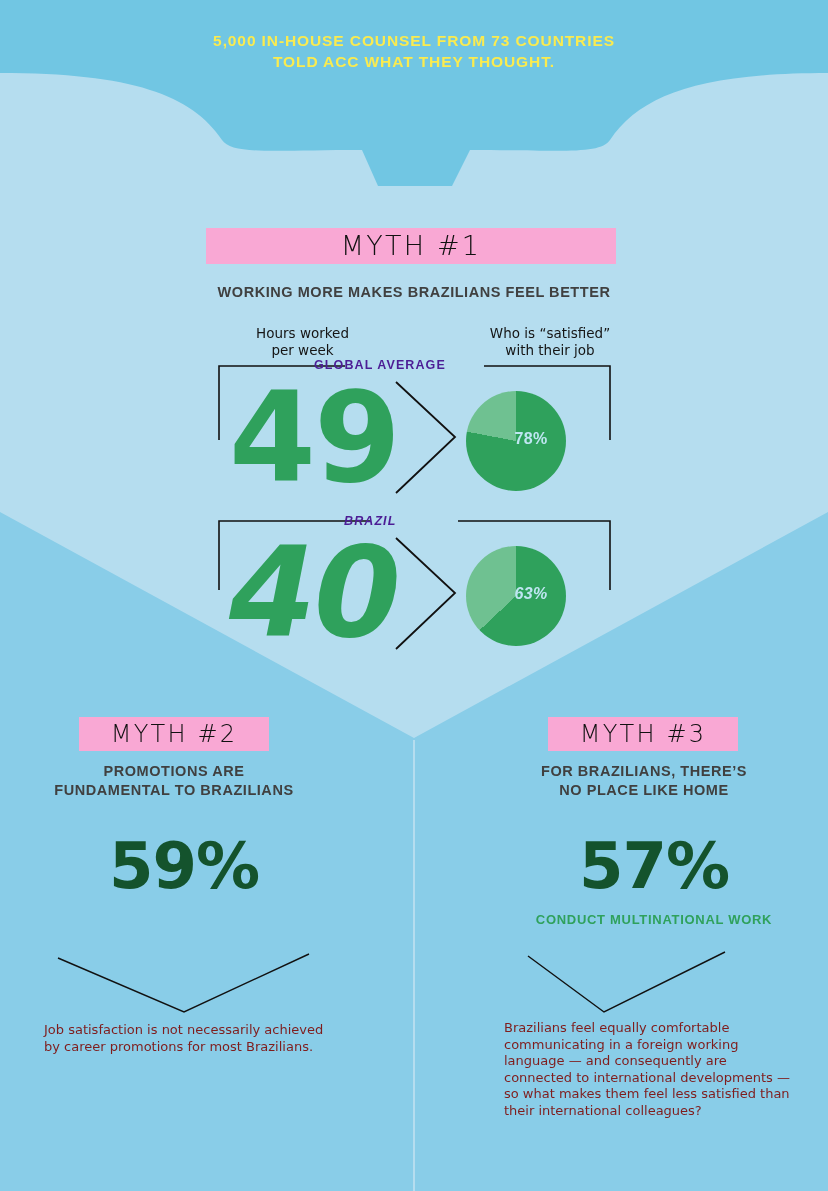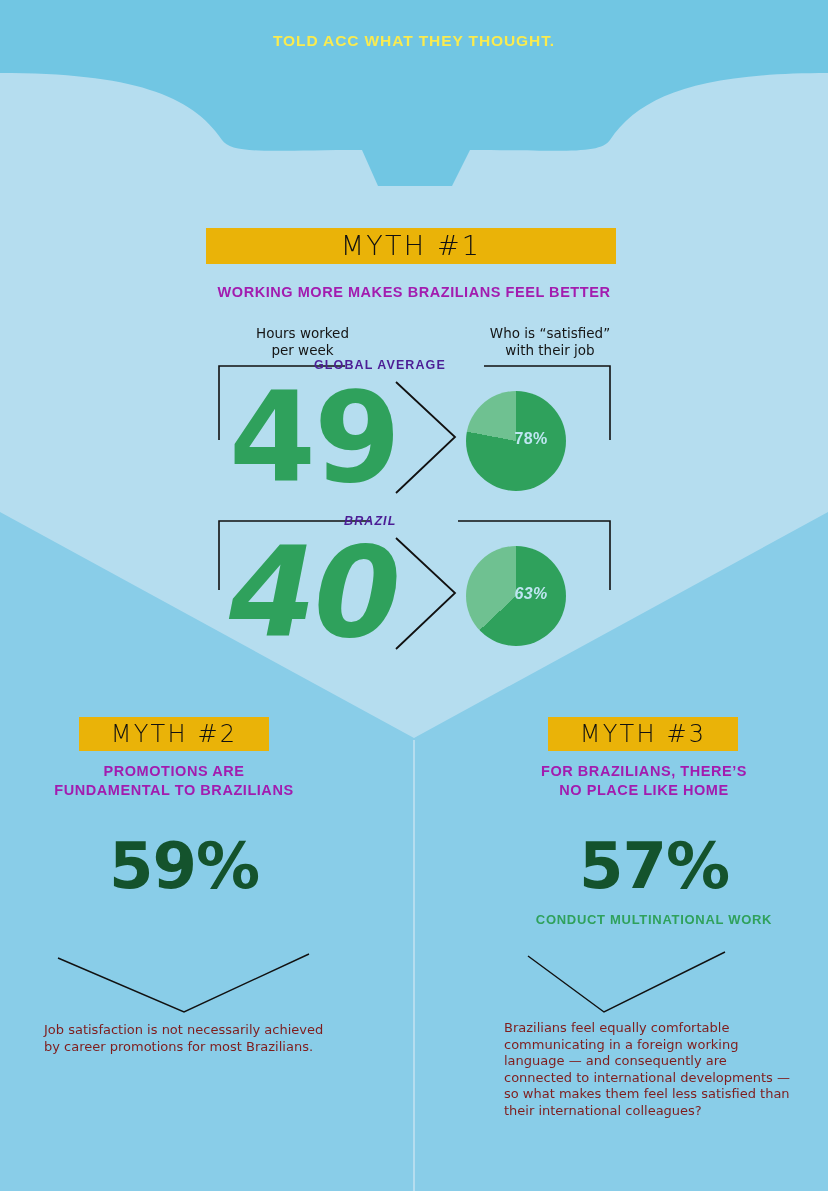--- a/index.html
+++ b/index.html
@@ -35,21 +35,21 @@
     font-weight: bold;
     letter-spacing: 0.9px;
     line-height: 21px;
     z-index: 5;
   }
   .header-text .ln { display: block; white-space: nowrap; }
 
   
   .myth-banner {
     position: absolute;
-    background: #eab308;
+    background: #f9a8d4;
     color: #111111;
     text-align: center;
     font-weight: 300;
     font-family: "DejaVu Sans", sans-serif;
     letter-spacing: 2.2px;
     z-index: 6;
   }
   #myth1-banner {
     left: 206px; top: 228px;
     width: 410px; height: 36px;
@@ -64,21 +64,21 @@
   }
   #myth3-banner {
     left: 548px; top: 717px;
     width: 190px; height: 34px;
     line-height: 34px;
     font-size: 24px;
   }
   .myth-sub {
     position: absolute;
     text-align: center;
-    color: #a21caf;
+    color: #404040;
     font-weight: bold;
     font-size: 14.5px;
     letter-spacing: 0.55px;
     line-height: 19px;
     z-index: 6;
   }
   #myth1-sub { left: 114px; top: 283px; width: 600px; }
   #myth2-sub { left: 24px; top: 762px; width: 300px; }
   #myth3-sub { left: 494px; top: 762px; width: 300px; }
 
@@ -187,20 +187,21 @@
              L452,186 L378,186 L362,150
              C272,150 232,155 222,140
              C192,95 132,73 0,73 Z"></path>
 
     <path fill="#89CDE8" d="M0,512 L414,738 L828,512 L828,1191 L0,1191 Z"></path>
 
     <line x1="414" y1="740" x2="414" y2="1191" stroke="#B5DDEF" stroke-width="2"></line>
   </svg>
 
   <div class="header-text">
+    <span class="ln">5,000 IN-HOUSE COUNSEL FROM 73 COUNTRIES</span>
     <span class="ln">TOLD ACC WHAT THEY THOUGHT.</span>
   </div>
 
   <div class="myth-banner" id="myth1-banner">MYTH #1</div>
   <div class="myth-sub" id="myth1-sub">WORKING MORE MAKES BRAZILIANS FEEL BETTER</div>
 
   <div class="stat-row" id="row-global">
 
     <div class="cap" id="cap-satis">
       <span>Who is “satisfied”</span><br>

